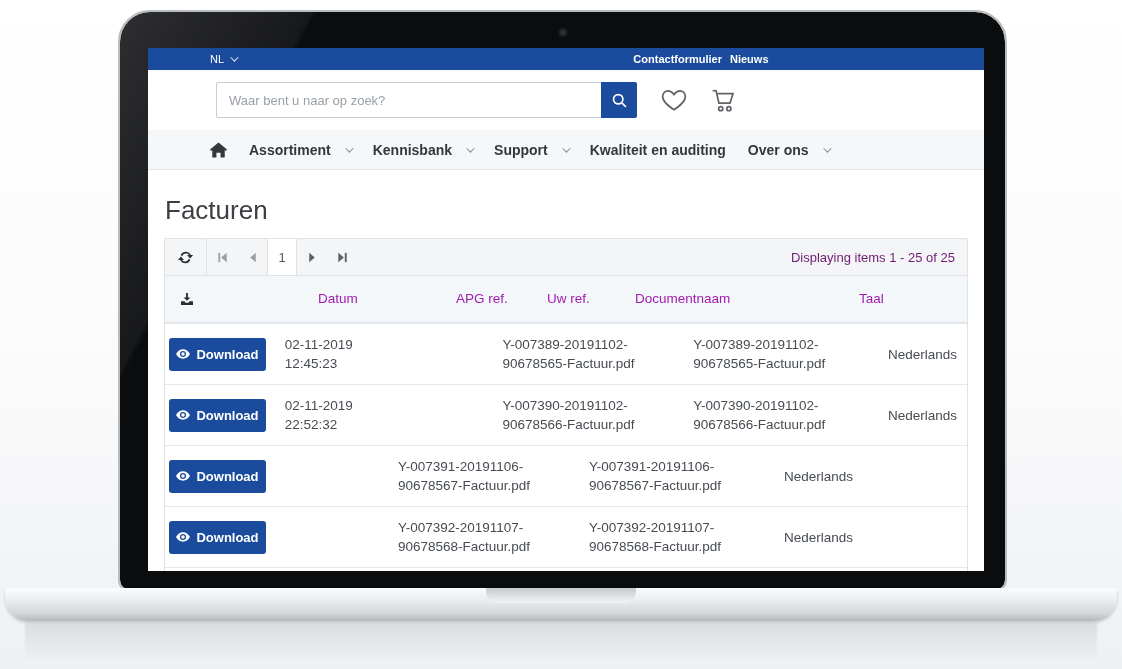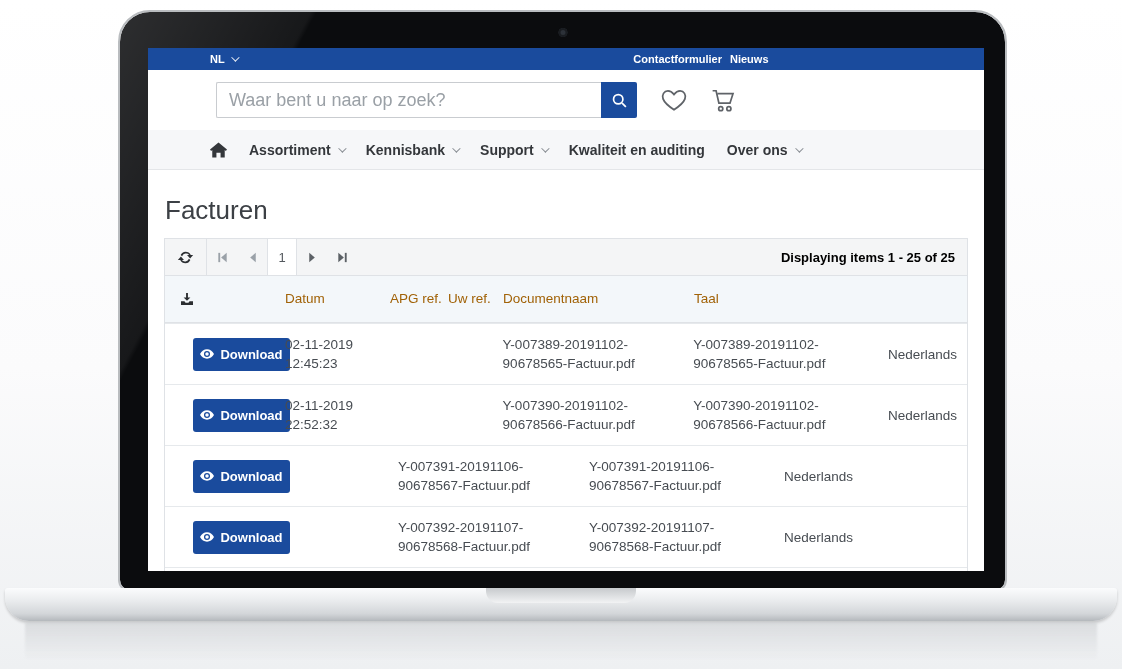--- a/index.html
+++ b/index.html
@@ -50,86 +50,86 @@
   }
 
   
   :root { --blue:#1a4b9d; --border:#dfe2e6; --txt:#474c52; }
 
   .topbar {
     height:22px; background:var(--blue); color:#fff;
     display:flex; align-items:center; font-size:11px;
     padding:0 64px 0 62px;
   }
-  .topbar .lang { display:flex; align-items:center; gap:6px; cursor:pointer; font-weight:700; }
+  .topbar .lang { display:flex; align-items:center; gap:6px; cursor:pointer; font-weight:400; }
   .topbar .right { margin-left:auto; display:flex; align-items:center; gap:8px; }
   .toplink { font-weight:700; cursor:pointer; }
   .userbox { display:flex; align-items:flex-end; gap:6px; cursor:pointer;margin-top:40px; }
   .chev {
     display:inline-block; width:6px; height:6px;
     border-right:1.5px solid currentColor; border-bottom:1.5px solid currentColor;
     transform:rotate(45deg) translateY(-2px); opacity:.9;
   }
 
   .siteheader { height:60px; display:flex; align-items:center; padding:0 64px 0 52px; background:#fff; }
   .logo { display:flex; align-items:center; gap:6px; cursor:pointer; }
   .logo-apg {
     font-style:italic; font-weight:800; font-size:33px; letter-spacing:-3px;
     color:#24418e; line-height:1;
   }
   .logo-tag { font-style:italic; font-weight:700; font-size:13px; color:#24418e; line-height:14px; }
   .search { display:flex; margin-left:16px; }
   .search input {
     width:385px; height:36px; border:1px solid #c9ccd0; border-right:none;
-    border-radius:2px 0 0 2px; padding:0 12px; font-size:18px;
+    border-radius:2px 0 0 2px; padding:0 12px; font-size:13px;
     font-family:"Liberation Sans",sans-serif; color:#444; outline:none;
   }
   .search input::placeholder { color:#9aa0a6; }
   .search-btn {
     width:36px; height:36px; background:var(--blue); border:none; cursor:pointer;
     display:flex; align-items:center; justify-content:center; border-radius:0 2px 2px 0;
   }
   .hdr-icons { display:flex; align-items:center; gap:24px; margin-left:24px; }
   .hdr-icon { cursor:pointer; display:flex; }
 
   .navbar {
     height:40px; background:#f6f7f9; border-bottom:1px solid #e4e6e9;
     display:flex; align-items:center; gap:22px; padding:0 62px;
     font-size:14px; font-weight:700; color:#34373b;
   }
-  .nav-item { display:flex; align-items:center; gap:7px; cursor:pointer; }
+  .nav-item { display:flex; align-items:center; gap:14px; cursor:pointer; }
   .nav-item .chev { color:#7b8087; }
 
   .main { padding:0 16px; background:#fff; }
   .page-title { font-size:26px; font-weight:400; color:#3c4045; margin:22px 0 10px 1px; line-height:36px; }
 
   .panel { border:1px solid var(--border); }
   .toolbar { height:37px; background:#f4f5f6; border-bottom:1px solid var(--border); display:flex; align-items:stretch; }
   .tb-cell { display:flex; align-items:center; justify-content:center; cursor:pointer; }
   .tb-refresh { width:42px; border-right:1px solid var(--border); }
   .tb-pg { width:30px; }
   .tb-page {
     width:30px; background:#fff; border-left:1px solid var(--border); border-right:1px solid var(--border);
     font-size:13px; color:#54595e;
   }
-  .tb-status { margin-left:auto; align-self:center; padding-right:12px; font-size:13px; color:#000000;font-weight:bold; }
-
-  .thead { display:flex; background:#f3f7fa; border-bottom:1px solid var(--border); padding:15px 0; font-size:13.5px; color:#a16207; }
+  .tb-status { margin-left:auto; align-self:center; padding-right:12px; font-size:13px; color:#701a75; }
+
+  .thead { display:flex; background:#f3f7fa; border-bottom:1px solid var(--border); padding:15px 0; font-size:13.5px; color:#a21caf;gap:33px; }
   .trow { display:flex; border-top:1px solid #e6e9ec; padding:11px 0; align-items:center; font-size:13.5px; color:var(--txt); line-height:19px; }
   .trow:first-of-type { border-top:none; }
   .c-dl   { width:120px; }
   .c-datum{ width:105px; }
   .c-apg  { width:58px; }
   .c-uw   { width:55px; }
   .c-doc  { width:191px; padding-right:14px; }
   .c-oms  { width:195px; padding-right:14px; }
   .c-taal { flex:1; padding-right:10px; }
   .thead .c-dl { padding-left:14px; }
   .dl-btn {
-    margin-left:28px; height:33px; width:97px; background:var(--blue); color:#fff;
+    margin-left:4px; height:33px; width:97px; background:var(--blue); color:#fff;
     border:none; border-radius:3px; cursor:pointer;
     display:flex; align-items:center; justify-content:center; gap:6px;
     font-family:"Liberation Sans",sans-serif; font-size:13px; font-weight:700;
   }
   .partial { height:28px; }
   .cell-line { display:block; }
   svg { display:block; }
 </style>
 </head>
 <body>

